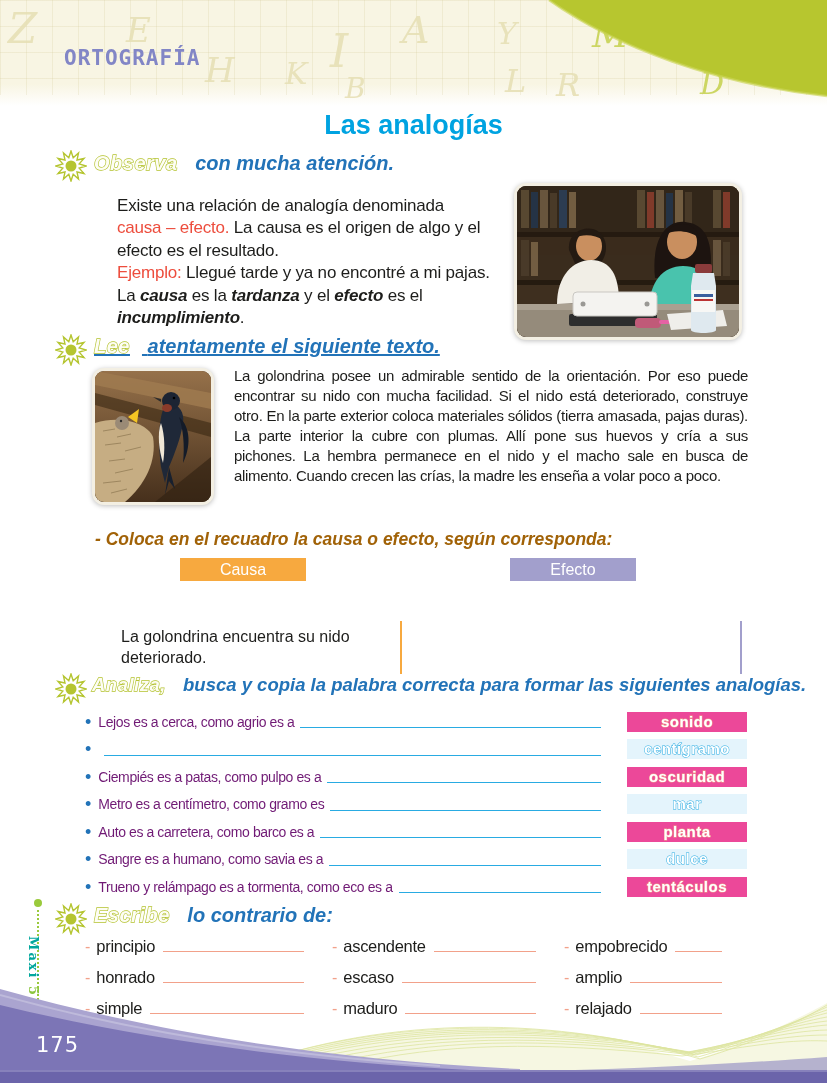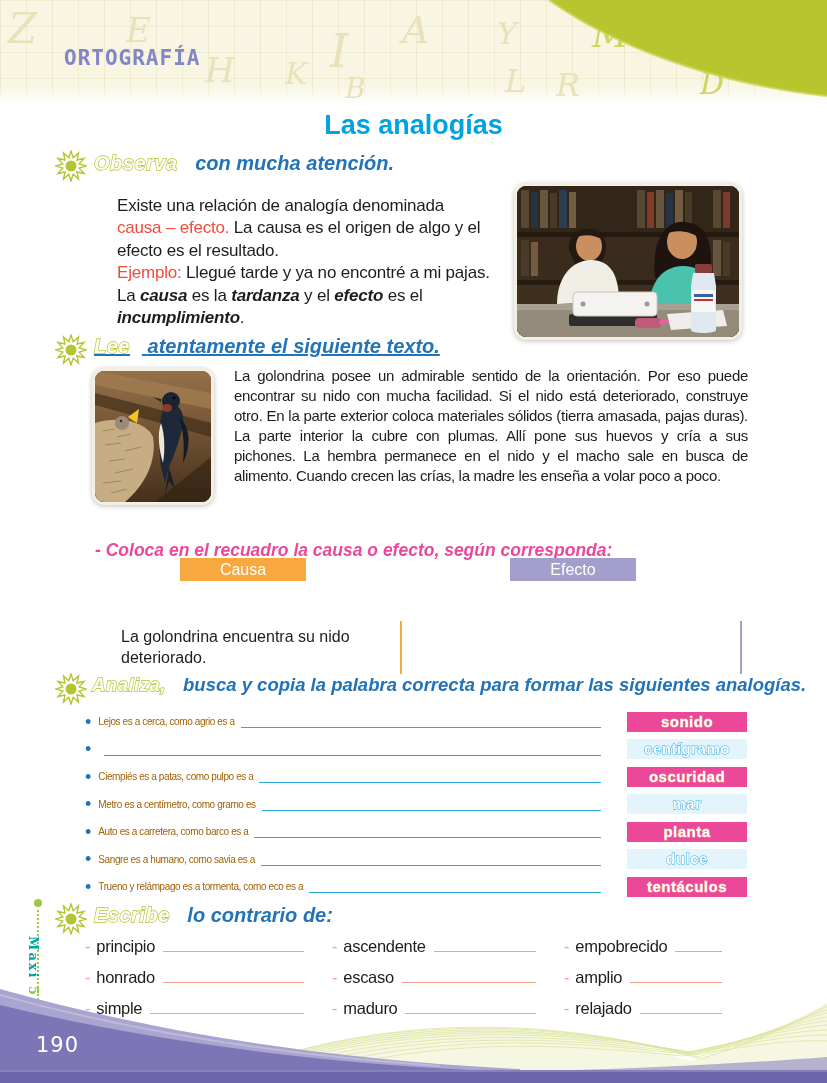--- a/index.html
+++ b/index.html
@@ -45,39 +45,39 @@
   .photo-frame { position:absolute; border:3px solid #f3efe3; border-radius:12px; overflow:hidden;
             box-shadow:0 1px 5px rgba(0,0,0,.25); background:#4a3827; }
   .photo1 { left:514px; top:183px; width:228px; height:157px; }
   .photo2 { left:92px; top:368px; width:122px; height:137px; }
 
   
   .lee-par { position:absolute; left:234px; top:366px; width:514px; font-size:15px;
             line-height:1.33; letter-spacing:-.3px; color:#1d1d1b; text-align:justify; }
 
   
-  .coloca { position:absolute; left:95px; top:540px; font-size:17.5px; font-weight:bold; font-style:italic; color:#ec4899; }
+  .coloca { position:absolute; left:95px; top:529px; font-size:17.5px; font-weight:bold; font-style:italic; color:#a16207; }
   .ce { position:absolute; left:0; top:556px; width:827px; height:118px; }
   .tab { position:absolute; top:2px; width:126px; height:23px; line-height:23px; text-align:center;
          color:#ffffff; font-size:16px; }
   .tab-causa { left:180px; background:#f7a93f; }
   .tab-efecto { left:510px; background:#a29fcc; }
   .box1 { position:absolute; top:11px; height:54px; width:302px; border:2px solid; border-radius:10px; background:#fff; }
   .box1-causa { left:100px; border-color:#f7a93f; z-index:-1; }
   .box1-efecto { left:440px; border-color:#a29fcc; z-index:-1;
          display:flex; align-items:flex-end; padding:0 10px 6px 12px; font-size:16px; color:#1d1d1b; }
   .box2 { position:absolute; top:65px; height:53px; font-size:16px; line-height:1.3; color:#1d1d1b; }
   .box2-causa { left:113px; width:289px; border-right:2px solid #f7a93f; padding:6px 8px 0 8px; }
   .box2-efecto { left:455px; width:287px; border-right:2px solid #a29fcc; }
 
   
   .arows { position:absolute; left:85px; top:708px; width:662px; }
   .arow { display:flex; height:27.5px; align-items:center; }
   .arow .bullet { color:#2273b8; font-size:18px; margin-right:7px; line-height:1; }
-  .arow .atext { font-size:10px; letter-spacing:-.4px; color:#a16207; white-space:nowrap; }
+  .arow .atext { font-size:14px; letter-spacing:-.4px; color:#701a75; white-space:nowrap; }
   .arow .blank { flex:1; height:1px; border-bottom:1.6px solid #29abe2; margin:12px 26px 0 6px; align-self:center; }
   .chip { width:120px; height:20px; line-height:20px; text-align:center; font-size:15px; font-weight:bold;
           letter-spacing:.5px; color:#ffffff; paint-order:stroke fill; }
   .chip.pink { background:#ec4899; -webkit-text-stroke:1px #f2a18a; }
   .chip.blue { background:#e4f4fc; -webkit-text-stroke:1px #29abe2; }
 
   
   .egrid { position:absolute; left:85px; top:936px; width:665px; display:grid;
            grid-template-columns:247px 232px 186px; row-gap:11px; }
   .ecell { display:flex; align-items:baseline; padding-right:28px; }
@@ -417,16 +417,16 @@
       <path d="M0,26 C150,68 320,96 520,106 L520,112 L0,112 Z" fill="#aaa4d0"></path>
 
       <path d="M0,42 C140,76 300,98 470,107 L470,112 L0,112 Z" fill="#7c75b6"></path>
       <path d="M0,32 C130,68 280,92 440,103" stroke="#c3bfdd" stroke-width="2" fill="none" opacity=".8"></path>
 
       <path d="M470,109 C600,108 720,102 827,94 L827,109 Z" fill="#9a94c6" opacity=".7"></path>
 
       <rect x="0" y="107" width="827" height="13" fill="#6b64aa"></rect>
       <rect x="0" y="107" width="827" height="2" fill="#8781bb"></rect>
     </svg>
-    <span class="page-number">190</span>
+    <span class="page-number">175</span>
   </div>
 
 </div>
 
 </body></html>

